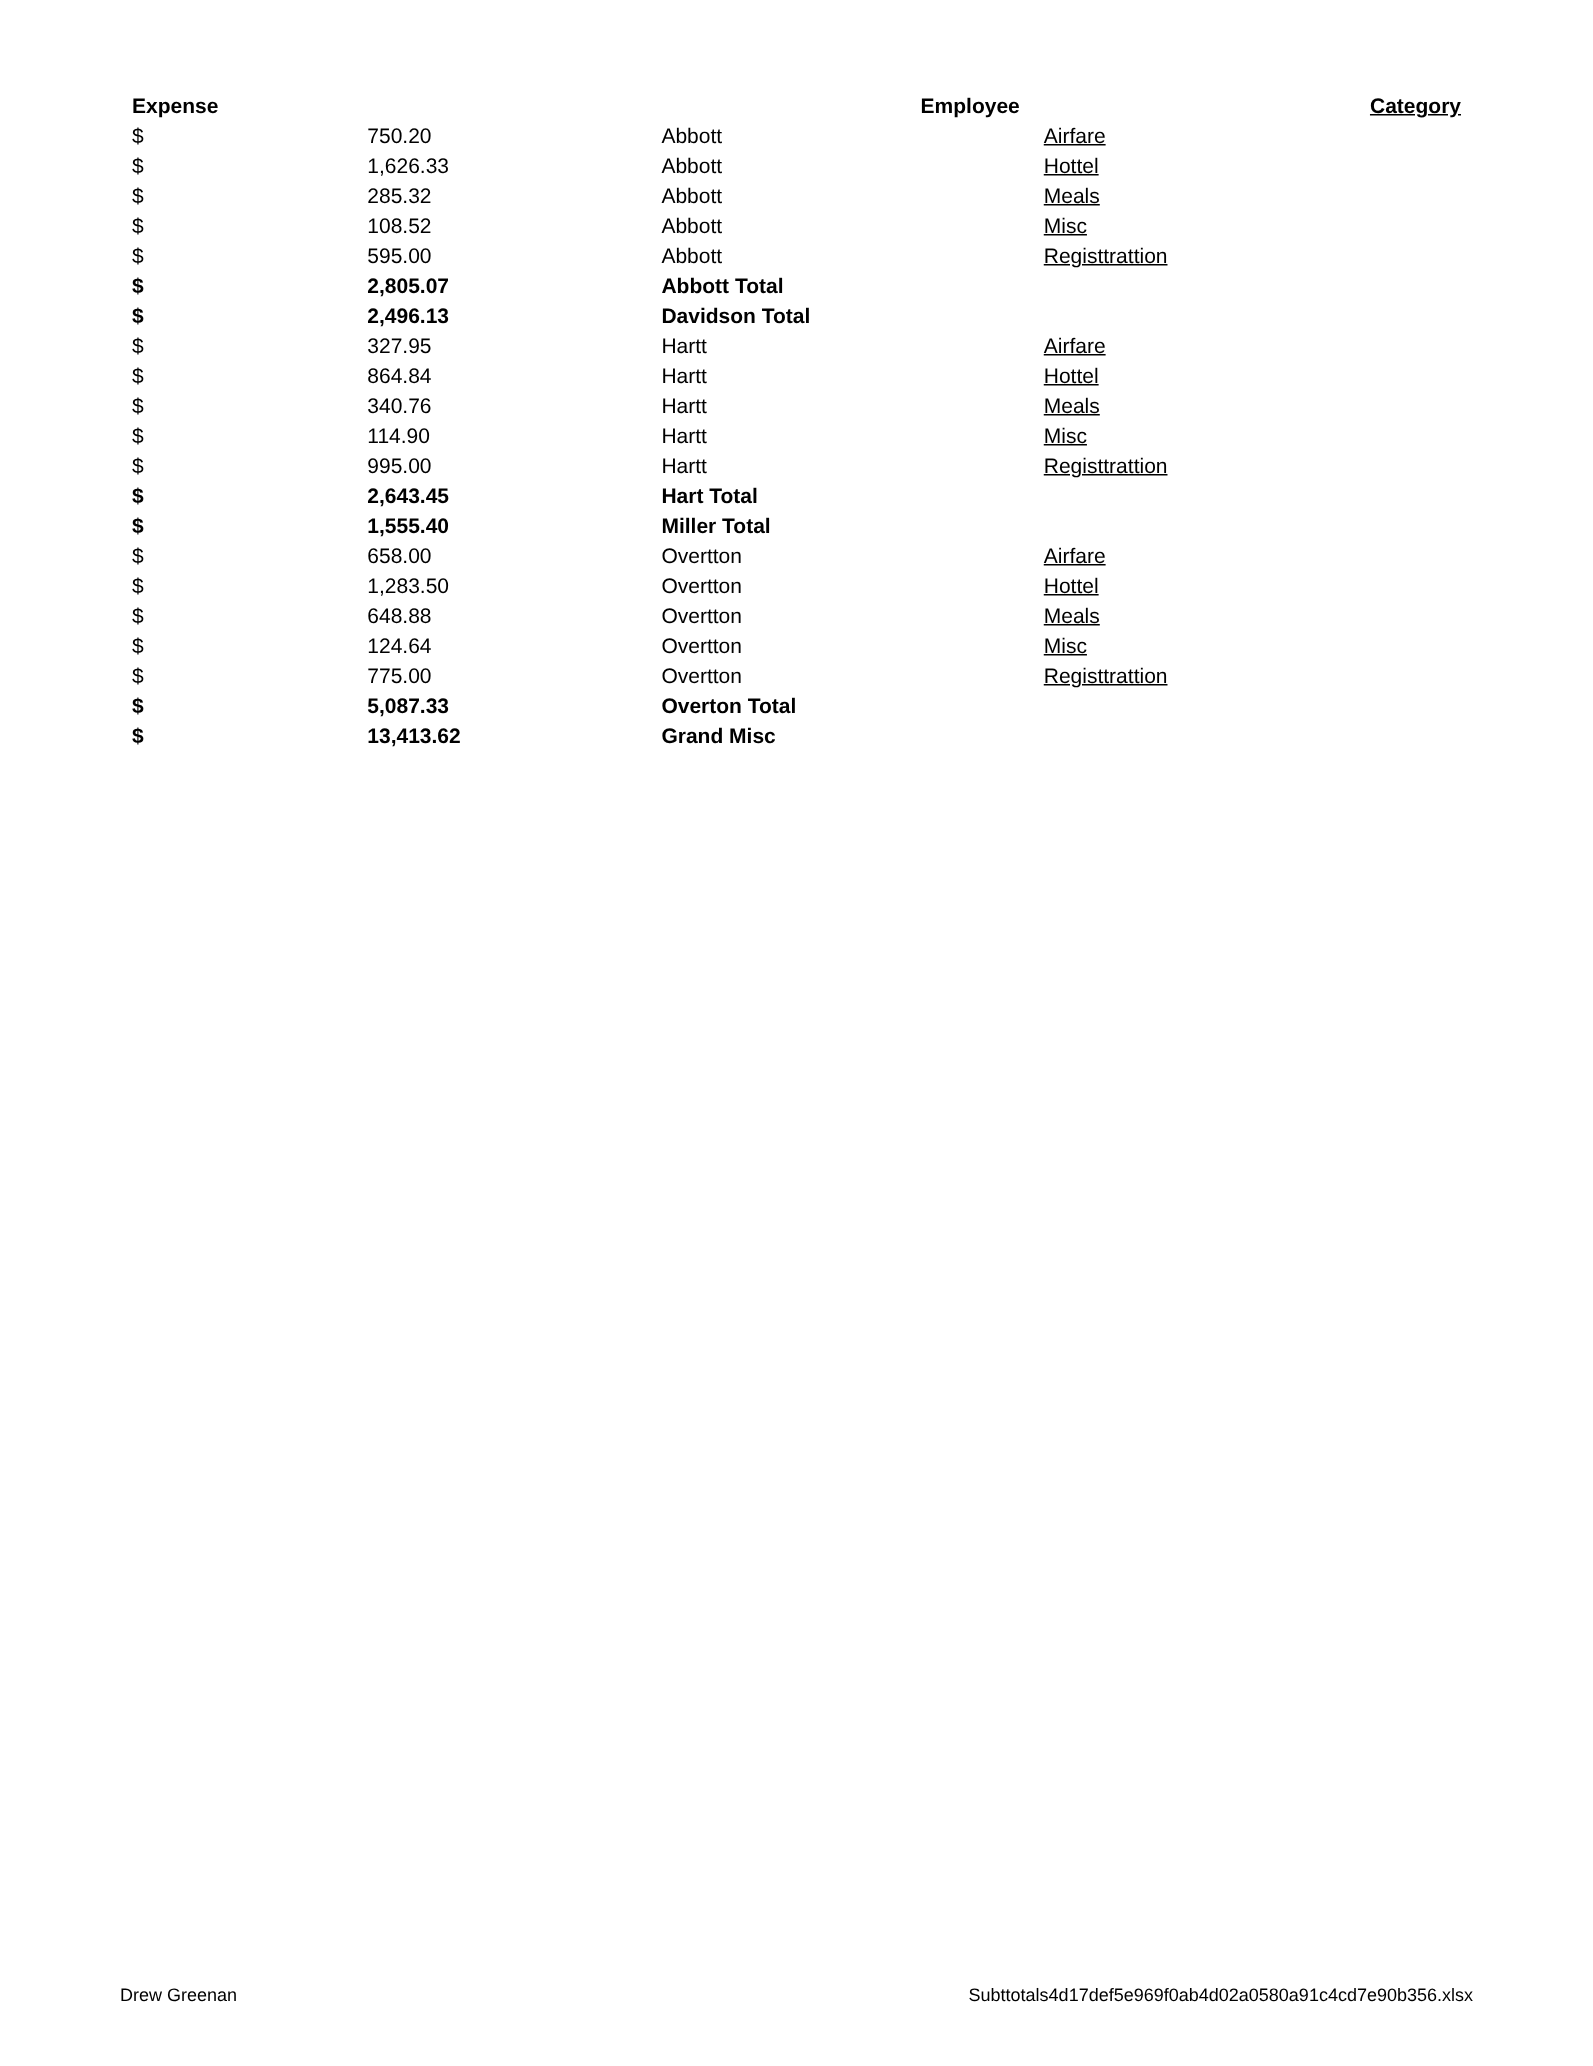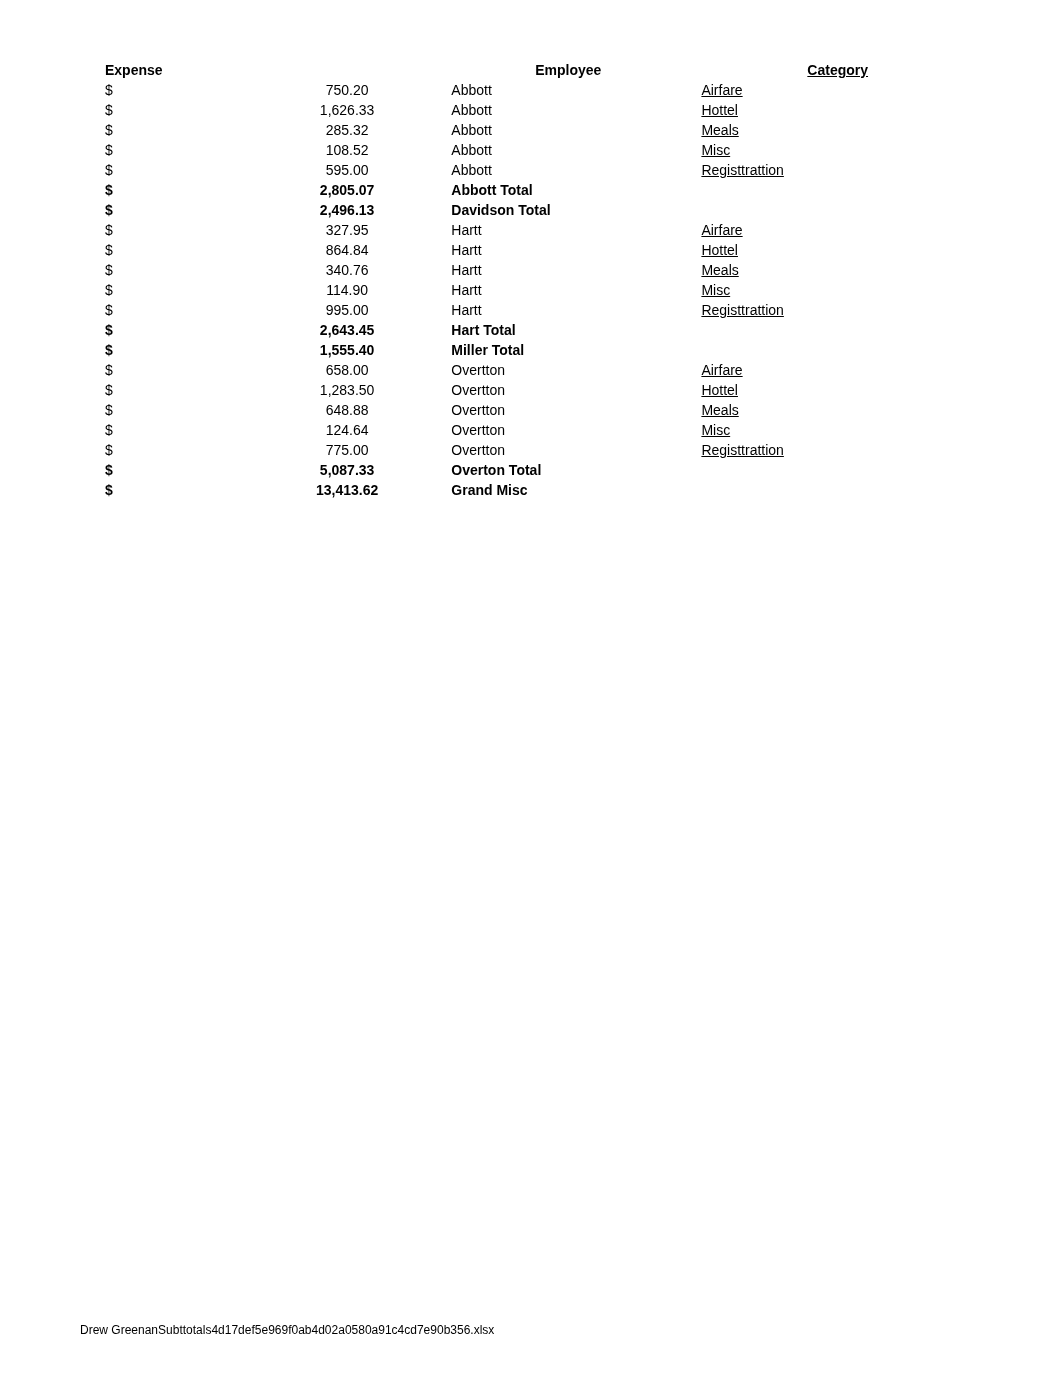--- a/index.html
+++ b/index.html
@@ -13,49 +13,48 @@
       font-family: Arial, sans-serif;
       font-size: 14px;
       color: #000000;
       width: 1062px;
       min-height: 1377px;
       position: relative;
     }
 
     .main-content {
       padding: 60px 80px;
-      margin-left: 17px;
     }
 
     .expense-table {
       width: 100%;
       border-collapse: collapse;
     }
 
     .expense-table th {
       font-weight: bold;
-      text-align: center;
+      text-align: right;
       padding: 2px 8px;
       font-size: 14px;
     }
 
     .expense-table td {
       padding: 2px 8px;
       font-size: 14px;
       vertical-align: top;
     }
 
     .expense-table .col-expense {
       width: 80px;
       text-align: left;
     }
 
     .expense-table .col-amount {
       width: 100px;
-      text-align: center;
+      text-align: left;
     }
 
     .expense-table .col-employee {
       width: 130px;
     }
 
     .expense-table .col-category {
       width: 150px;
       text-decoration: underline;
     }
@@ -67,21 +66,21 @@
     .dollar-sign {
       text-align: left;
     }
 
     .footer {
       position: absolute;
       bottom: 40px;
       left: 80px;
       right: 80px;
       display: flex;
-      justify-content: flex-start;
+      justify-content: space-between;
       font-size: 12px;
       color: #000;
     }
   </style>
 </head>
 <body>
 
 <div class="main-content">
   <table class="expense-table">
     <thead>

